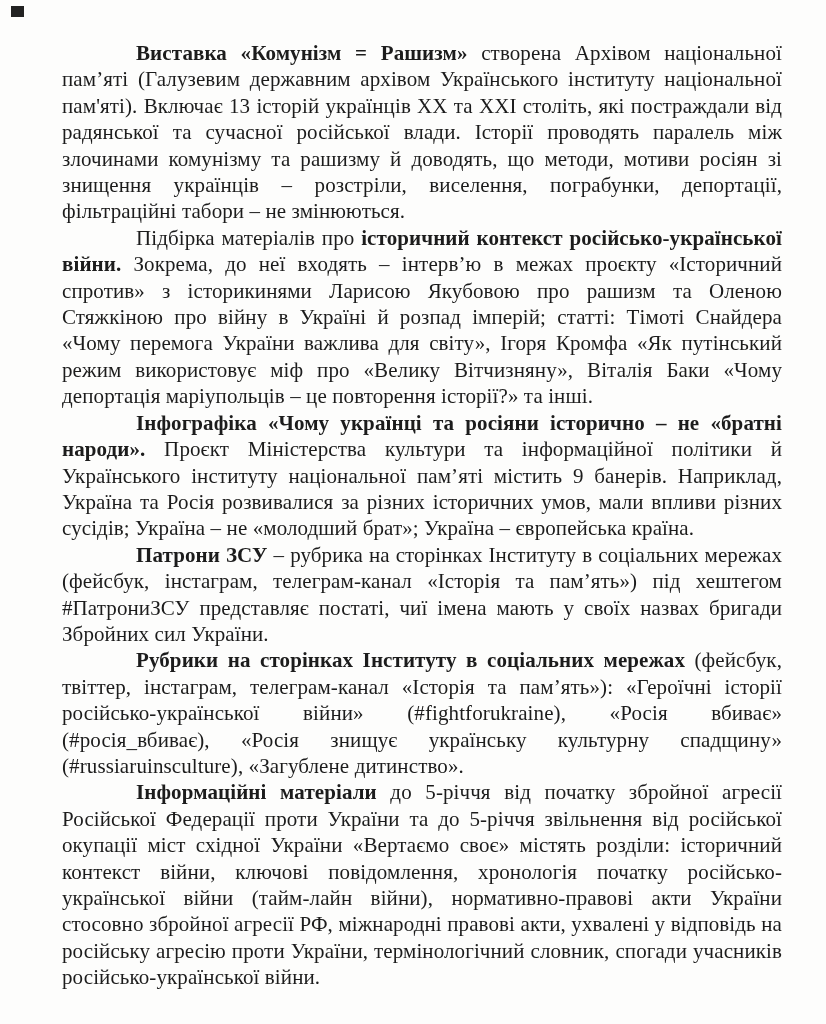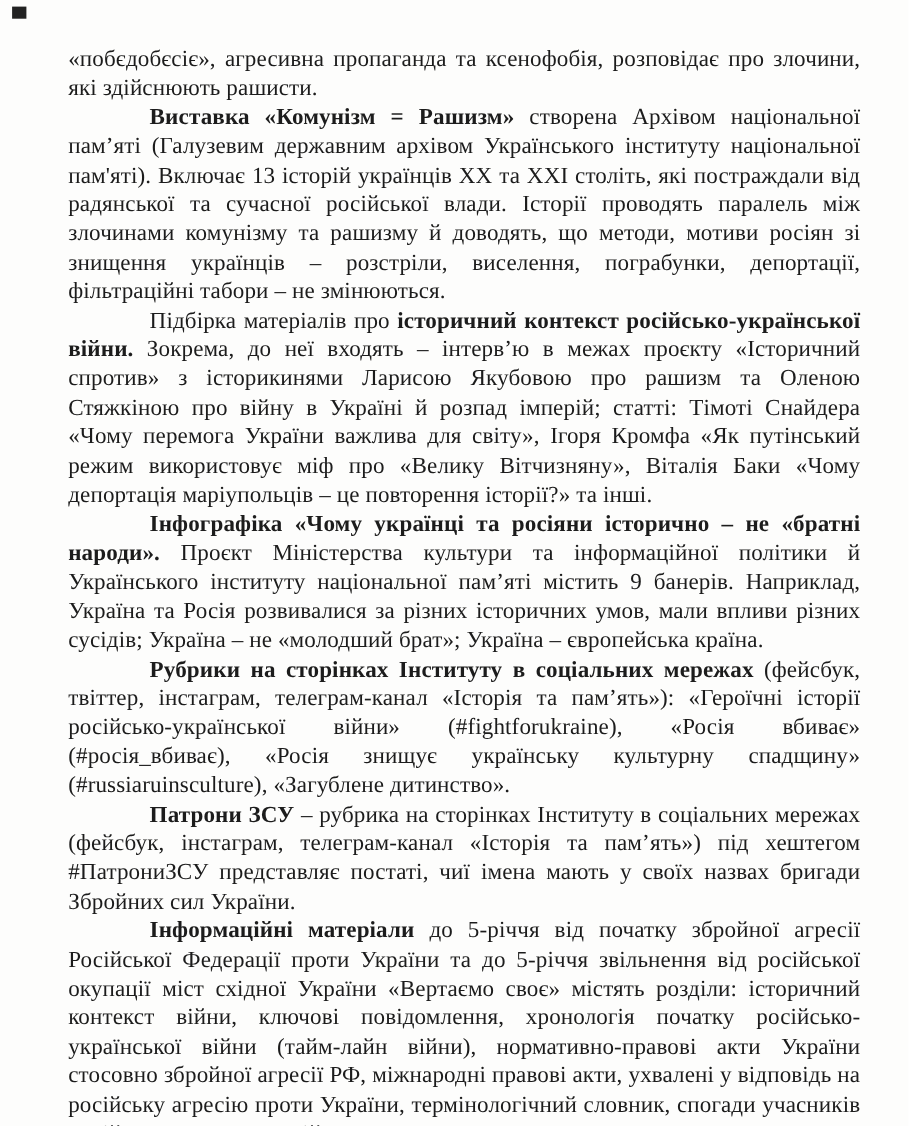--- a/index.html
+++ b/index.html
@@ -45,21 +45,20 @@
   }
   span.b { font-weight: bold; }
   span.u { text-underline-offset: 3px; }
 </style>
 </head>
 <body>
 
 <div class="page" style="background: rgb(253, 253, 252); color: rgb(28, 28, 28);">
   <div class="corner-mark" style="background: rgb(34, 34, 34);"></div>
   <div class="text-body">
-      <p class="para"><span>«побєдобєсіє», агресивна пропаганда та ксенофобія, розповідає про злочини, які здійснюють рашисти.</span></p>
       <p class="para indent"><span class="b u">Виставка «Комунізм = Рашизм»</span><span> створена Архівом національної пам’яті (Галузевим державним архівом Українського інституту національної пам'яті). Включає 13 історій українців XX та XXI століть, які постраждали від радянської та сучасної російської влади. Історії проводять паралель між злочинами комунізму та рашизму й доводять, що методи, мотиви росіян зі знищення українців – розстріли, виселення, пограбунки, депортації, фільтраційні табори – не змінюються.</span></p>
       <p class="para indent"><span class="u">Підбірка матеріалів</span><span> про </span><span class="b">історичний контекст російсько-української війни.</span><span> Зокрема, до неї входять – інтерв’ю в межах проєкту «Історичний спротив» з історикинями Ларисою Якубовою про рашизм та Оленою Стяжкіною про війну в Україні й розпад імперій; статті: Тімоті Снайдера «Чому перемога України важлива для світу», Ігоря Кромфа «Як путінський режим використовує міф про «Велику Вітчизняну», Віталія Баки «Чому депортація маріупольців – це повторення історії?» та інші.</span></p>
       <p class="para indent"><span class="b u">Інфографіка «Чому українці та росіяни історично – не «братні народи».</span><span> Проєкт Міністерства культури та інформаційної політики й Українського інституту національної пам’яті містить 9 банерів. Наприклад, Україна та Росія розвивалися за різних історичних умов, мали впливи різних сусідів; Україна – не «молодший брат»; Україна – європейська країна.</span></p>
+      <p class="para indent"><span class="b">Патрони ЗСУ</span><span> – рубрика на сторінках Інституту в соціальних мережах (фейсбук, інстаграм, телеграм-канал «Історія та пам’ять») під хештегом #ПатрониЗСУ представляє постаті, чиї імена мають у своїх назвах бригади Збройних сил України.</span></p>
       <p class="para indent"><span class="b">Рубрики на сторінках Інституту в соціальних мережах</span><span> (фейсбук, твіттер, інстаграм, телеграм-канал «Історія та пам’ять»): «Героїчні історії російсько-української війни» (#fightforukraine), «Росія вбиває» (#росія_вбиває), «Росія знищує українську культурну спадщину» (#russiaruinsculture), «Загублене дитинство».</span></p>
-      <p class="para indent"><span class="b">Патрони ЗСУ</span><span> – рубрика на сторінках Інституту в соціальних мережах (фейсбук, інстаграм, телеграм-канал «Історія та пам’ять») під хештегом #ПатрониЗСУ представляє постаті, чиї імена мають у своїх назвах бригади Збройних сил України.</span></p>
       <p class="para indent"><span class="b u">Інформаційні матеріали</span><span> до 5-річчя від початку збройної агресії Російської Федерації проти України та до 5-річчя звільнення від російської окупації міст східної України </span><span class="u">«Вертаємо своє»</span><span> містять розділи: історичний контекст війни, ключові повідомлення, хронологія початку російсько-української війни (тайм-лайн війни), нормативно-правові акти України стосовно збройної агресії РФ, міжнародні правові акти, ухвалені у відповідь на російську агресію проти України, термінологічний словник, спогади учасників російсько-української війни.</span></p>
     </div>
 </div>
 
 </body></html>

